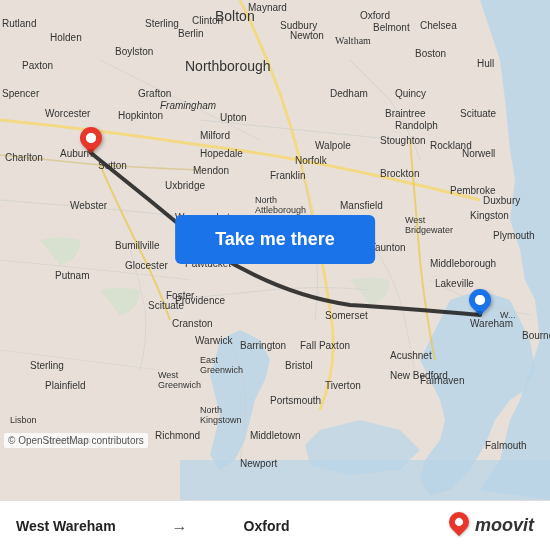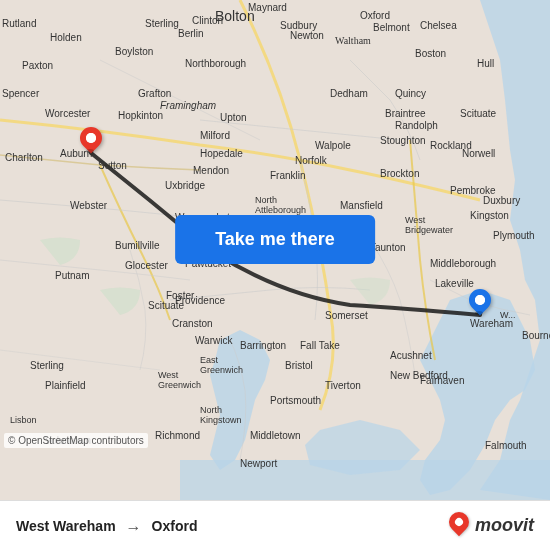--- a/index.html
+++ b/index.html
@@ -40,20 +40,21 @@
     
     #bottom-bar {
       width: 550px;
       height: 50px;
       background: white;
       display: flex;
       align-items: center;
       padding: 0 16px;
       border-top: 1px solid #ddd;
       position: relative;
+      gap: 46px;
     }
 
     #route-from {
       font-size: 14px;
       font-weight: 600;
       color: #222;
     }
 
     #route-arrow {
       margin: 0 10px;
@@ -231,21 +232,21 @@
       <div class="map-label" style="left: 435px; top: 278px; position: absolute; font-size: 10px; color: rgb(51, 51, 51); font-family: Arial, sans-serif; white-space: pre; pointer-events: none;">Lakeville</div>
       <div class="map-label" style="left: 470px; top: 318px; position: absolute; font-size: 10px; color: rgb(51, 51, 51); font-family: Arial, sans-serif; white-space: pre; pointer-events: none;">Wareham</div>
       <div class="map-label" style="left: 522px; top: 330px; position: absolute; font-size: 10px; color: rgb(51, 51, 51); font-family: Arial, sans-serif; white-space: pre; pointer-events: none;">Bourne</div>
       <div class="map-label" style="left: 500px; top: 310px; position: absolute; font-size: 9px; color: rgb(51, 51, 51); font-family: Arial, sans-serif; white-space: pre; pointer-events: none;">W...</div>
       <div class="map-label" style="left: 175px; top: 212px; position: absolute; font-size: 10px; color: rgb(51, 51, 51); font-family: Arial, sans-serif; white-space: pre; pointer-events: none;">Woonsocket</div>
       <div class="map-label" style="left: 215px; top: 225px; position: absolute; font-size: 9px; color: rgb(51, 51, 51); font-family: Arial, sans-serif; white-space: pre; pointer-events: none;">North</div>
       <div class="map-label" style="left: 185px; top: 258px; position: absolute; font-size: 10px; color: rgb(51, 51, 51); font-family: Arial, sans-serif; white-space: pre; pointer-events: none;">Pawtucket</div>
       <div class="map-label" style="left: 175px; top: 295px; position: absolute; font-size: 10px; color: rgb(51, 51, 51); font-family: Arial, sans-serif; white-space: pre; pointer-events: none;">Providence</div>
       <div class="map-label" style="left: 172px; top: 318px; position: absolute; font-size: 10px; color: rgb(51, 51, 51); font-family: Arial, sans-serif; white-space: pre; pointer-events: none;">Cranston</div>
       <div class="map-label" style="left: 325px; top: 310px; position: absolute; font-size: 10px; color: rgb(51, 51, 51); font-family: Arial, sans-serif; white-space: pre; pointer-events: none;">Somerset</div>
-      <div class="map-label" style="left: 300px; top: 340px; position: absolute; font-size: 10px; color: rgb(51, 51, 51); font-family: Arial, sans-serif; white-space: pre; pointer-events: none;">Fall Take</div>
+      <div class="map-label" style="left: 300px; top: 340px; position: absolute; font-size: 10px; color: rgb(51, 51, 51); font-family: Arial, sans-serif; white-space: pre; pointer-events: none;">Fall Paxton</div>
       <div class="map-label" style="left: 240px; top: 340px; position: absolute; font-size: 10px; color: rgb(51, 51, 51); font-family: Arial, sans-serif; white-space: pre; pointer-events: none;">Barrington</div>
       <div class="map-label" style="left: 200px; top: 355px; position: absolute; font-size: 9px; color: rgb(51, 51, 51); font-family: Arial, sans-serif; white-space: pre; pointer-events: none;">East
 Greenwich</div>
       <div class="map-label" style="left: 158px; top: 370px; position: absolute; font-size: 9px; color: rgb(51, 51, 51); font-family: Arial, sans-serif; white-space: pre; pointer-events: none;">West
 Greenwich</div>
       <div class="map-label" style="left: 195px; top: 335px; position: absolute; font-size: 10px; color: rgb(51, 51, 51); font-family: Arial, sans-serif; white-space: pre; pointer-events: none;">Warwick</div>
       <div class="map-label" style="left: 285px; top: 360px; position: absolute; font-size: 10px; color: rgb(51, 51, 51); font-family: Arial, sans-serif; white-space: pre; pointer-events: none;">Bristol</div>
       <div class="map-label" style="left: 270px; top: 395px; position: absolute; font-size: 10px; color: rgb(51, 51, 51); font-family: Arial, sans-serif; white-space: pre; pointer-events: none;">Portsmouth</div>
       <div class="map-label" style="left: 250px; top: 430px; position: absolute; font-size: 10px; color: rgb(51, 51, 51); font-family: Arial, sans-serif; white-space: pre; pointer-events: none;">Middletown</div>
       <div class="map-label" style="left: 240px; top: 458px; position: absolute; font-size: 10px; color: rgb(51, 51, 51); font-family: Arial, sans-serif; white-space: pre; pointer-events: none;">Newport</div>
@@ -273,21 +274,21 @@
       <div class="map-label" style="left: 118px; top: 290px; position: absolute; font-size: 10px; color: rgb(51, 51, 51); font-family: Arial, sans-serif; white-space: pre; pointer-events: none; padding-left: 48px;">Foster</div>
       <div class="map-label" style="left: 55px; top: 270px; position: absolute; font-size: 10px; color: rgb(51, 51, 51); font-family: Arial, sans-serif; white-space: pre; pointer-events: none;">Putnam</div>
       <div class="map-label" style="left: 148px; top: 300px; position: absolute; font-size: 10px; color: rgb(51, 51, 51); font-family: Arial, sans-serif; white-space: pre; pointer-events: none;">Scituate</div>
       <div class="map-label" style="left: 30px; top: 360px; position: absolute; font-size: 10px; color: rgb(51, 51, 51); font-family: Arial, sans-serif; white-space: pre; pointer-events: none;">Sterling</div>
       <div class="map-label" style="left: 45px; top: 380px; position: absolute; font-size: 10px; color: rgb(51, 51, 51); font-family: Arial, sans-serif; white-space: pre; pointer-events: none;">Plainfield</div>
       <div class="map-label" style="left: 10px; top: 415px; position: absolute; font-size: 9px; color: rgb(51, 51, 51); font-family: Arial, sans-serif; white-space: pre; pointer-events: none;">Lisbon</div>
       <div class="map-label" style="left: 45px; top: 435px; position: absolute; font-size: 10px; color: rgb(51, 51, 51); font-family: Arial, sans-serif; white-space: pre; pointer-events: none;">Voluntown</div>
       <div class="map-label" style="left: 115px; top: 240px; position: absolute; font-size: 10px; color: rgb(51, 51, 51); font-family: Arial, sans-serif; white-space: pre; pointer-events: none;">Bumillville</div>
       <div class="map-label" style="left: 220px; top: 112px; position: absolute; font-size: 10px; color: rgb(51, 51, 51); font-family: Arial, sans-serif; white-space: pre; pointer-events: none;">Upton</div>
       <div class="map-label" style="left: 138px; top: 88px; position: absolute; font-size: 10px; color: rgb(51, 51, 51); font-family: Arial, sans-serif; white-space: pre; pointer-events: none;">Grafton</div>
-      <div class="map-label" style="left: 185px; top: 58px; position: absolute; font-size: 10px; color: rgb(51, 51, 51); font-family: Arial, sans-serif; white-space: pre; pointer-events: none;">Northborough</div>
+      <div class="map-label" style="left: 185px; top: 58px; position: absolute; font-size: 14px; color: rgb(51, 51, 51); font-family: Arial, sans-serif; white-space: pre; pointer-events: none;">Northborough</div>
       <div class="map-label" style="left: 115px; top: 46px; position: absolute; font-size: 10px; color: rgb(51, 51, 51); font-family: Arial, sans-serif; white-space: pre; pointer-events: none;">Boylston</div>
       <div class="map-label" style="left: 50px; top: 32px; position: absolute; font-size: 10px; color: rgb(51, 51, 51); font-family: Arial, sans-serif; white-space: pre; pointer-events: none;">Holden</div>
       <div class="map-label" style="left: 145px; top: 18px; position: absolute; font-size: 10px; color: rgb(51, 51, 51); font-family: Arial, sans-serif; white-space: pre; pointer-events: none;">Sterling</div>
       <div class="map-label" style="left: 192px; top: 15px; position: absolute; font-size: 10px; color: rgb(51, 51, 51); font-family: Arial, sans-serif; white-space: pre; pointer-events: none;">Clinton</div>
       <div class="map-label" style="left: 215px; top: 8px; position: absolute; font-size: 14px; color: rgb(51, 51, 51); font-family: Arial, sans-serif; white-space: pre; pointer-events: none;">Bolton</div>
       <div class="map-label" style="left: 248px; top: 2px; position: absolute; font-size: 10px; color: rgb(51, 51, 51); font-family: Arial, sans-serif; white-space: pre; pointer-events: none;">Maynard</div>
       <div class="map-label" style="left: 178px; top: 28px; position: absolute; font-size: 10px; color: rgb(51, 51, 51); font-family: Arial, sans-serif; white-space: pre; pointer-events: none;">Berlin</div>
       <div class="map-label" style="left: 280px; top: 20px; position: absolute; font-size: 10px; color: rgb(51, 51, 51); font-family: Arial, sans-serif; white-space: pre; pointer-events: none;">Sudbury</div>
       <div class="map-label" style="left: 335px; top: 35px; position: absolute; font-size: 10px; color: rgb(51, 51, 51); font-family: Liberation Serif, serif; white-space: pre; pointer-events: none;">Waltham</div>
       <div class="map-label" style="left: 373px; top: 22px; position: absolute; font-size: 10px; color: rgb(51, 51, 51); font-family: Arial, sans-serif; white-space: pre; pointer-events: none;">Belmont</div>

